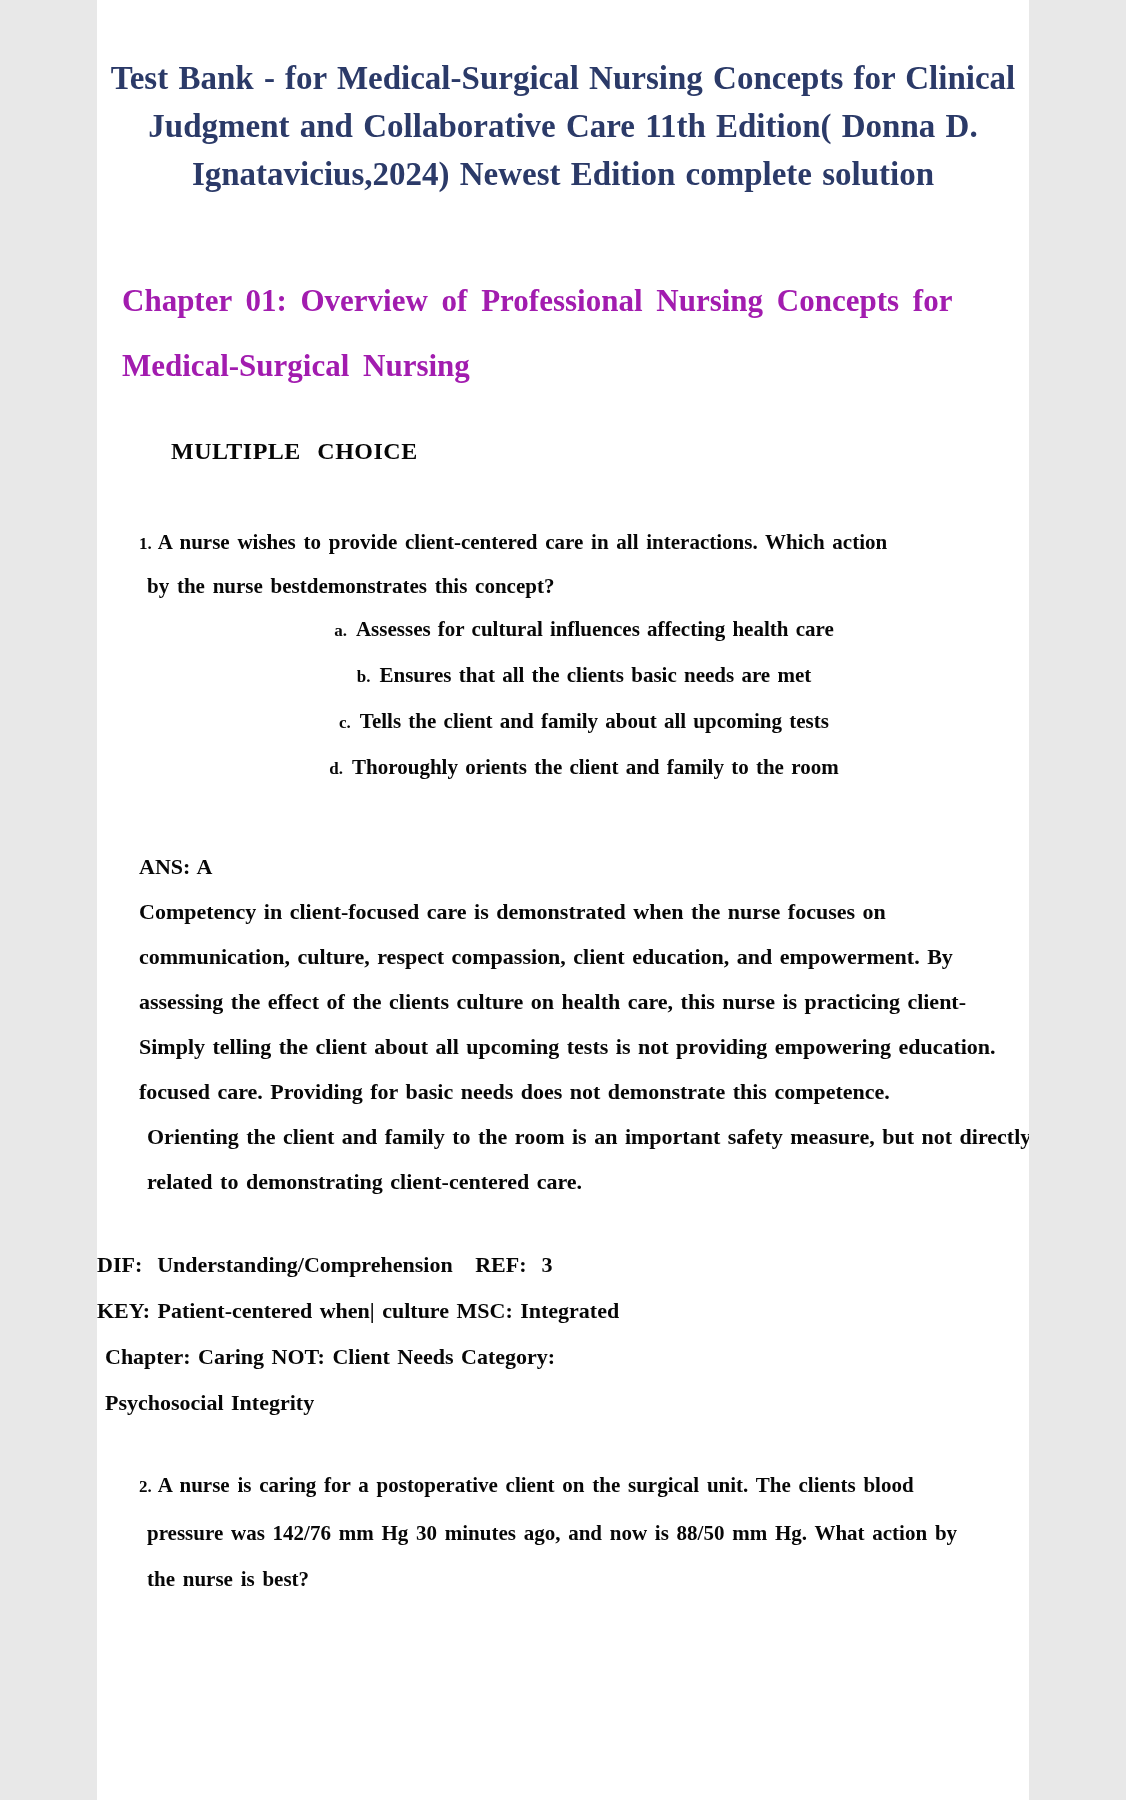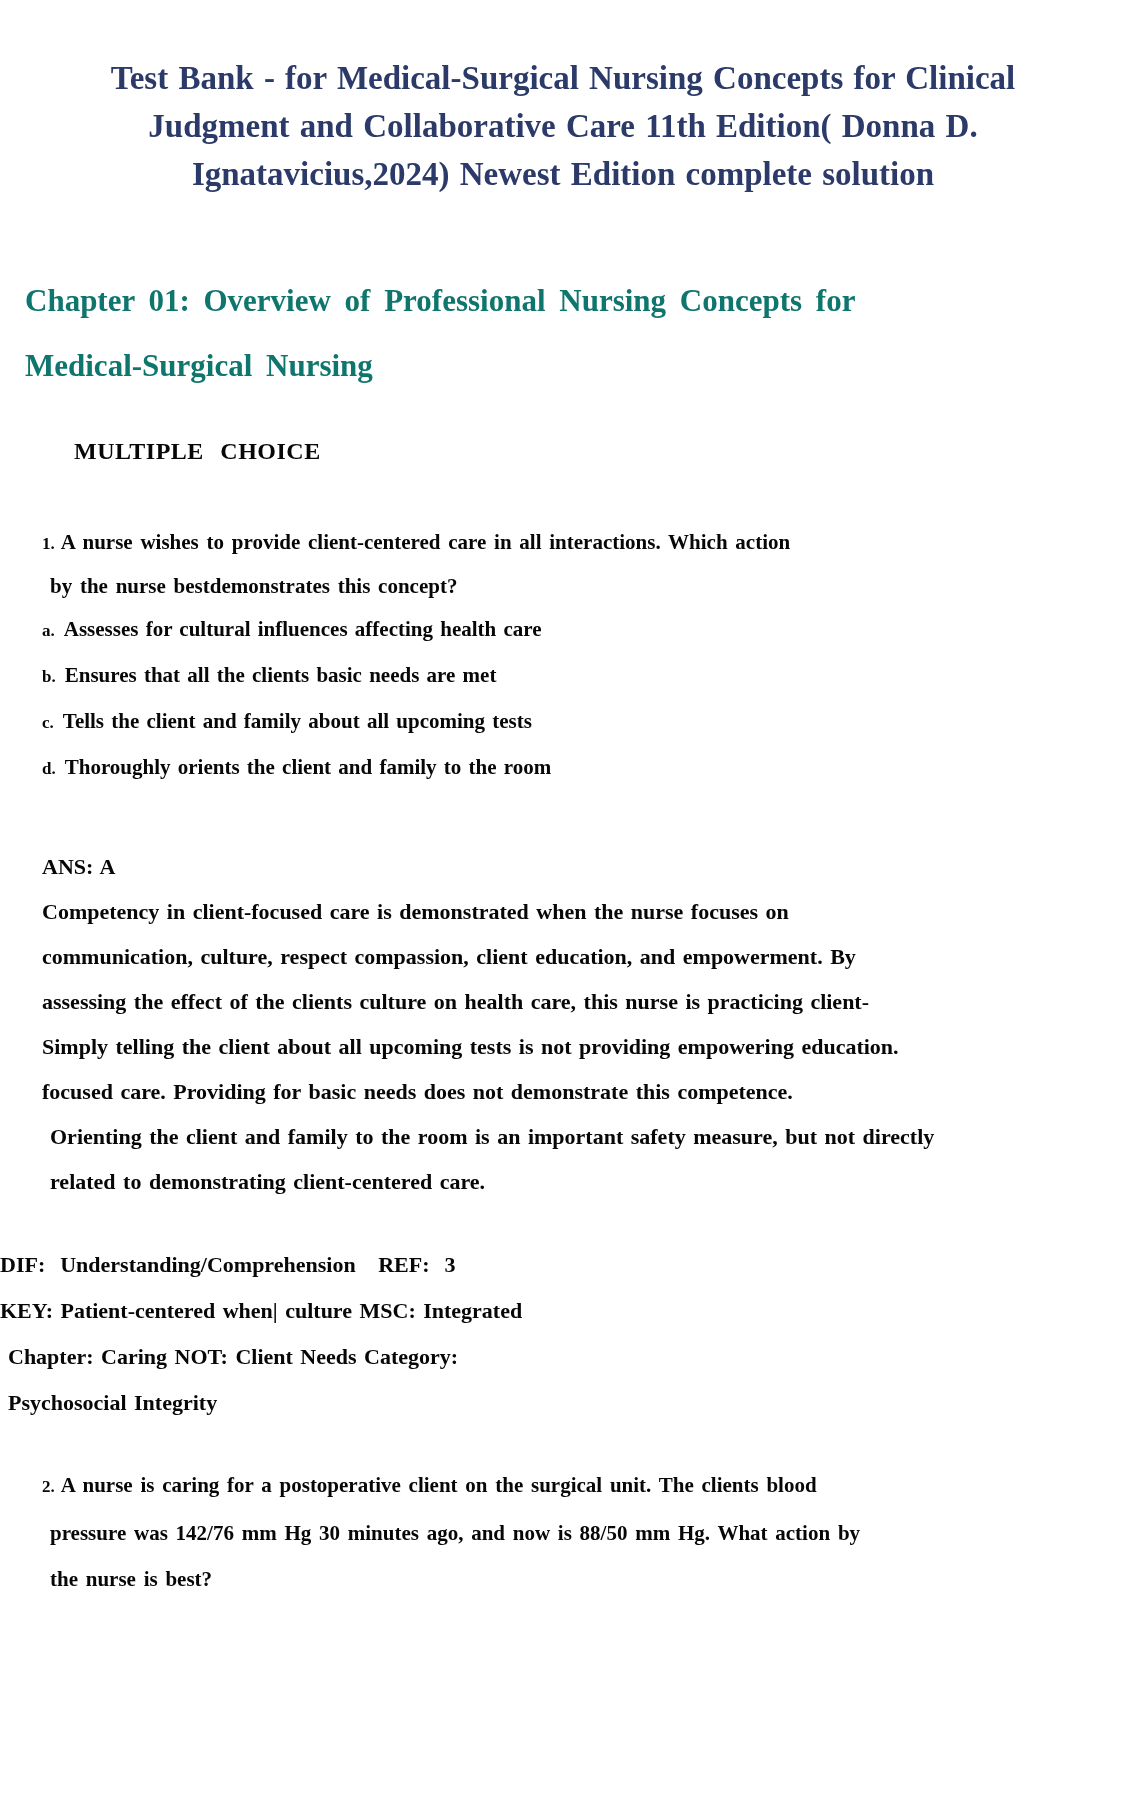--- a/index.html
+++ b/index.html
@@ -1,18 +1,18 @@
 <!DOCTYPE html>
 <html><head>
 <meta charset="utf-8">
 <style>
   html, body { margin: 0; padding: 0; background: #e8e8e8; }
   .page {
     position: relative;
-    width: 1126px;
+    width: 932px;
     height: 1800px;
     margin: 0 auto;
     background: #ffffff;
     overflow: hidden;
     font-family: "Liberation Serif", "DejaVu Serif", serif;
     font-weight: bold;
     color: #070707;
   }
   .line { white-space: pre; }
 
@@ -26,36 +26,36 @@
     word-spacing: 2px;
   }
 
   
   .chapter-heading {
     margin-top: 70px;
     padding-left: 25px;
     font-size: 31px;
     line-height: 65px;
     word-spacing: 6px;
-    color: #0f766e;
+    color: #a21caf;
   }
 
   
   .section-heading {
     margin-top: 38px;
     padding-left: 74px;
     font-size: 24px;
     line-height: 30px;
     word-spacing: 10px;
     letter-spacing: 0.5px;
   }
 
   
   .q-stem { margin-top: 55px; padding-left: 42px; font-size: 21px; line-height: 42px; word-spacing: 2.5px; }
-  .q-options { padding-left: 42px; font-size: 21px; line-height: 45px; word-spacing: 2px; }
+  .q-options { padding-left: 42px; font-size: 21px; line-height: 45px; word-spacing: 2px; text-align: center; }
   .answer-block { margin-top: 53px; padding-left: 42px; font-size: 22px; line-height: 45px; word-spacing: 2px; }
   .meta-block { margin-top: 38px; font-size: 22px; line-height: 46px; word-spacing: 2px; }
   .q2-stem { margin-top: 36px; padding-left: 42px; font-size: 21px; line-height: 46px; word-spacing: 2.5px; }
 
   .indent { padding-left: 8px; }
   .qnum { font-size: 17px; }
   .opt-letter { font-size: 17px; }
   .opt-text { margin-left: 9px; }
   .stem-text { margin-left: 6px; }
 </style>

